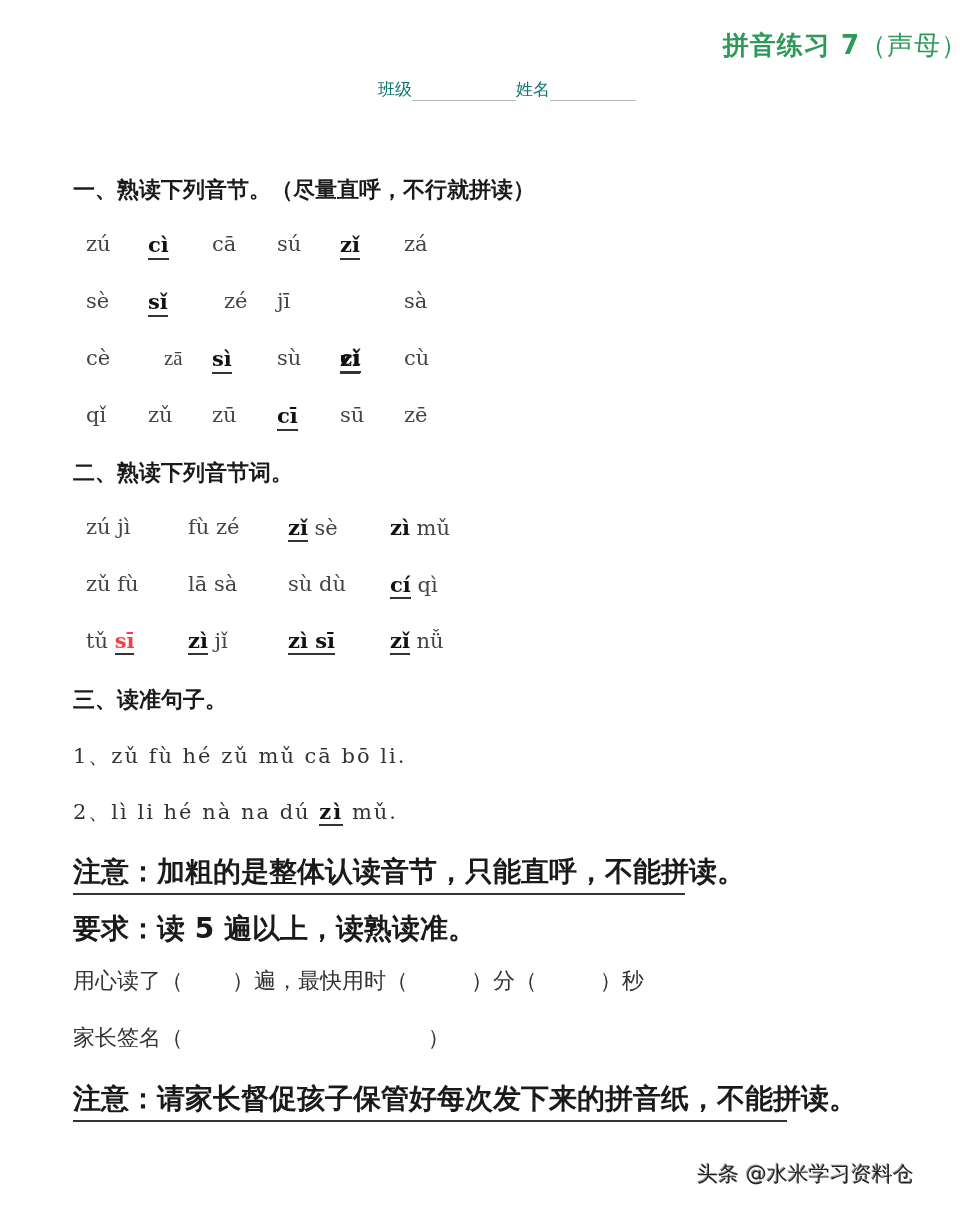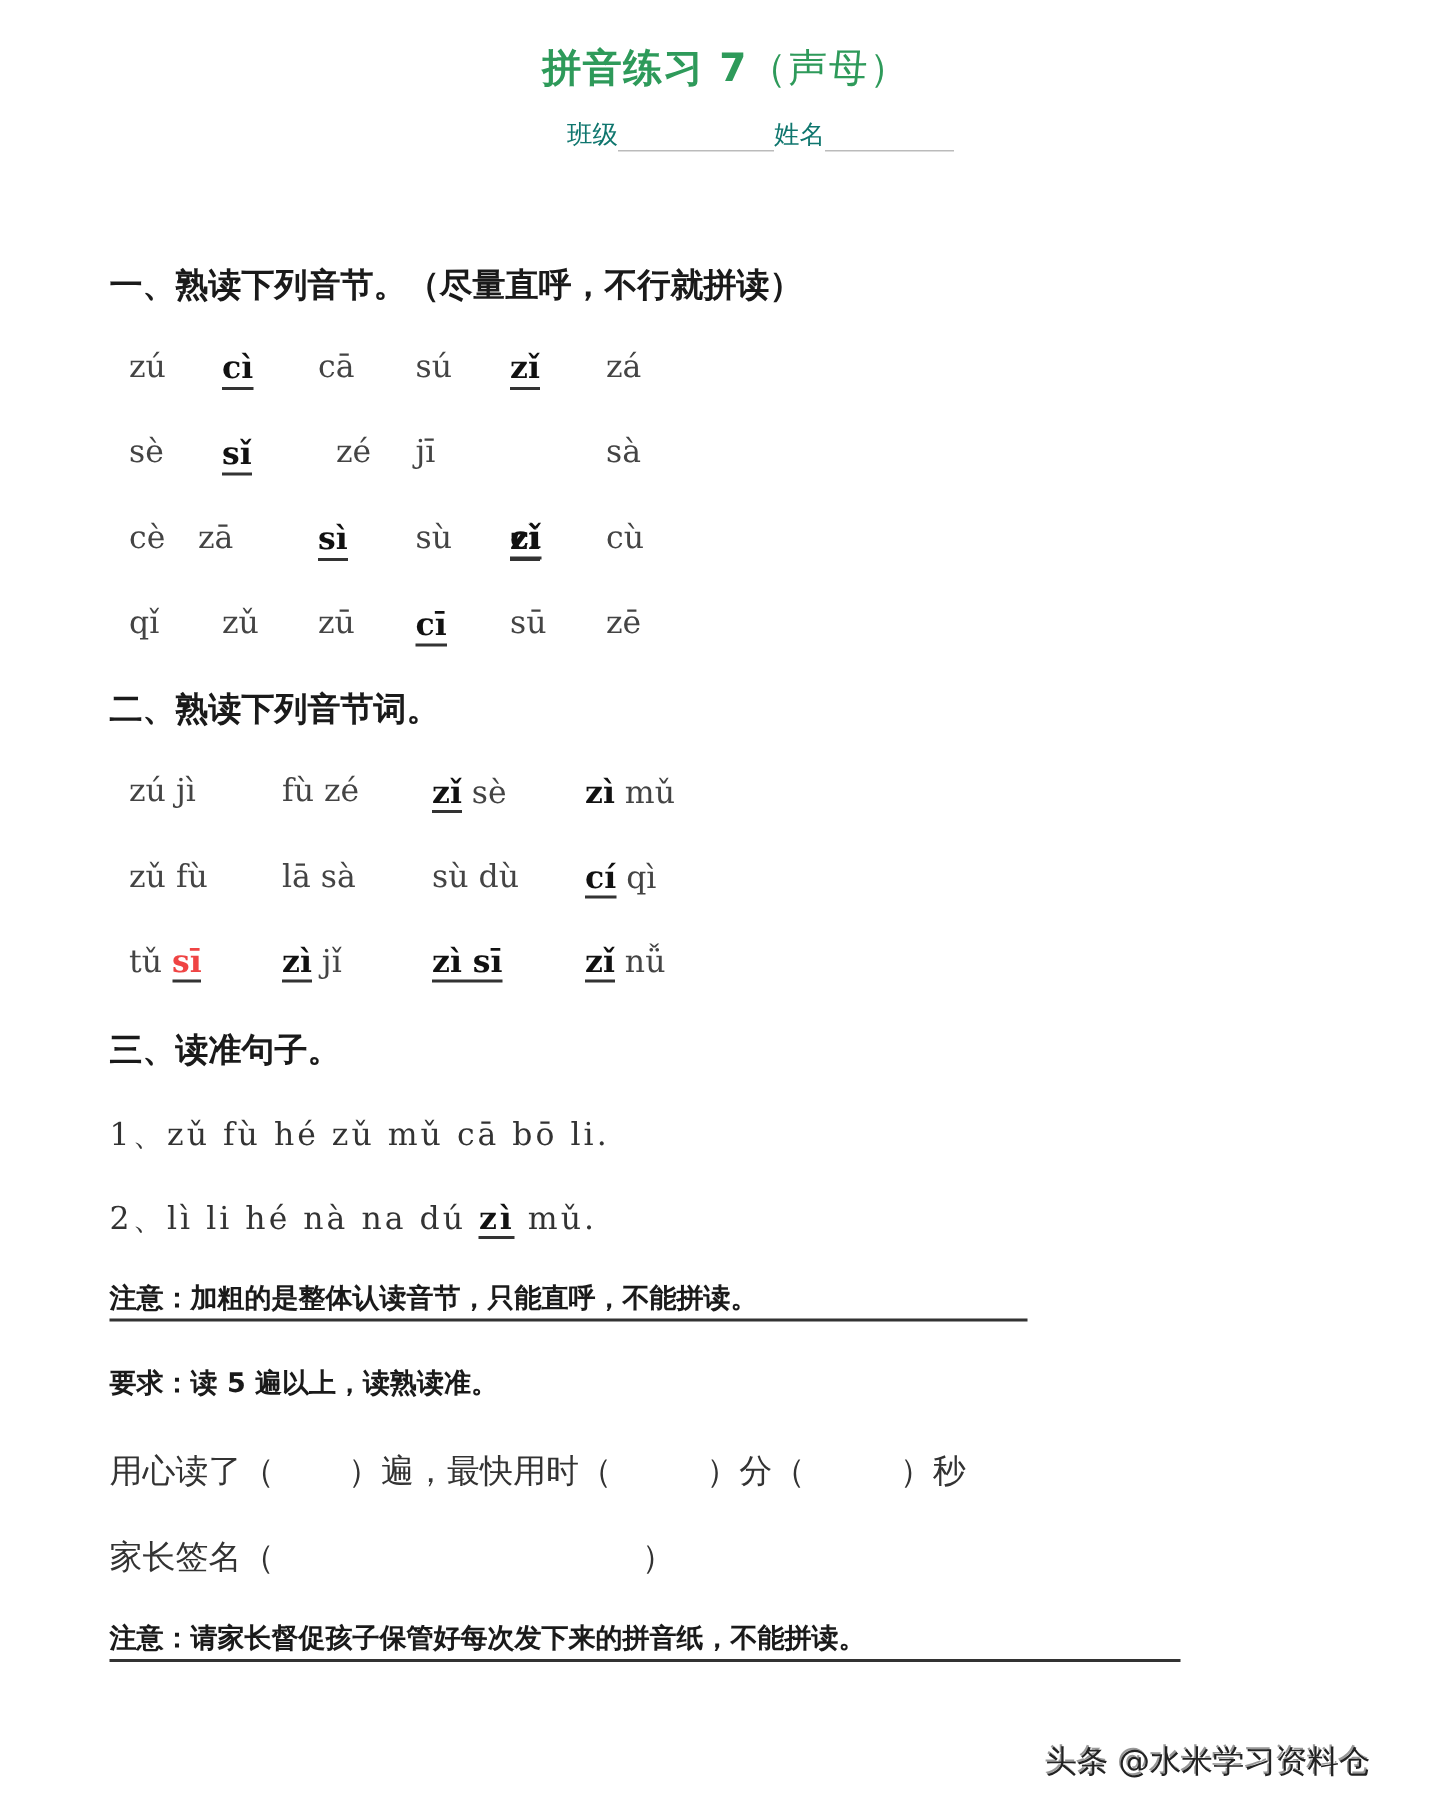--- a/index.html
+++ b/index.html
@@ -1,21 +1,21 @@
 <!DOCTYPE html>
 <html><head>
   <meta charset="utf-8">
   <style>
     html, body { margin: 0; padding: 0; }
     body {
       width: 968px; height: 1208px; background: #ffffff; position: relative; overflow: hidden;
       font-family: "DejaVu Serif", serif; color: #222;
     }
     .title {
-      position: absolute; left: 0; width: 968px; top: 28px; text-align: center;
+      position: absolute; left: 0; width: 968px; top: 28px; text-align: right;
       font-family: "DejaVu Sans", sans-serif; font-weight: bold; font-size: 26px; color: #2e9a5a;
       letter-spacing: 1px;
     }
     .title .paren { font-weight: normal; }
     .class-line {
       position: absolute; top: 78px; left: 378px; font-family: "DejaVu Sans", sans-serif;
       font-size: 17px; color: #0f766e; display: flex; align-items: flex-end;
     }
     .blank { display: inline-block; border-bottom: 1px solid #bbb; height: 18px; }
     .heading {
@@ -26,21 +26,21 @@
       position: absolute; font-family: "DejaVu Serif", serif; font-size: 21px; color: #444;
       white-space: nowrap;
     }
     .syl.bold { font-weight: bold; color: #111; border-bottom: 2px solid #333; padding-bottom: 1px; }
     .sent {
       position: absolute; left: 73px; font-family: "DejaVu Serif", serif; font-size: 21px; color: #333;
       letter-spacing: 2px; white-space: nowrap;
     }
     .sent .b { font-weight: bold; color: #111; border-bottom: 2px solid #333; }
     .note {
-      position: absolute; left: 73px; font-family: "DejaVu Sans", sans-serif; font-size: 18px;
+      position: absolute; left: 73px; font-family: "DejaVu Sans", sans-serif; font-size: 28px;
       color: #1a1a1a; white-space: pre;
     }
     .note.ul { border-bottom: 2px solid #333; padding-bottom: 2px; }
     .note.bold { font-weight: bold; }
     .plain {
       position: absolute; left: 73px; font-family: "DejaVu Sans", sans-serif; font-size: 22px;
       color: #333; white-space: pre;
     }
     .watermark {
       position: absolute; left: 697px; top: 1160px; font-family: "DejaVu Sans", sans-serif;
@@ -69,21 +69,21 @@
     <span class="syl" style="left: 277px; top: 232px;">sú</span>
     <span class="syl bold" style="left: 340px; top: 232px;">zǐ</span>
     <span class="syl" style="left: 404px; top: 232px;">zá</span>
     <span class="syl" style="left: 86px; top: 289px;">sè</span>
     <span class="syl bold" style="left: 148px; top: 289px;">sǐ</span>
     <span class="syl" style="left: 212px; top: 289px; margin-left: 12px;">zé</span>
     <span class="syl" style="left: 277px; top: 289px;">jī</span>
     <span class="syl bold" style="left: 340px; top: 297px; margin-top: 48px;">cǐ</span>
     <span class="syl" style="left: 404px; top: 289px;">sà</span>
     <span class="syl" style="left: 86px; top: 346px;">cè</span>
-    <span class="syl" style="left: 132px; top: 346px;">zā</span>
+    <span class="syl" style="left: 164px; top: 346px; font-family: Liberation Serif, serif;">zā</span>
     <span class="syl bold" style="left: 212px; top: 346px;">sì</span>
     <span class="syl" style="left: 277px; top: 346px;">sù</span>
     <span class="syl bold" style="left: 340px; top: 346px;">zì</span>
     <span class="syl" style="left: 404px; top: 346px;">cù</span>
     <span class="syl" style="left: 86px; top: 403px;">qǐ</span>
     <span class="syl" style="left: 148px; top: 403px;">zǔ</span>
     <span class="syl" style="left: 212px; top: 403px;">zū</span>
     <span class="syl bold" style="left: 277px; top: 403px;">cī</span>
     <span class="syl" style="left: 340px; top: 403px;">sū</span>
     <span class="syl" style="left: 404px; top: 403px;">zē</span>

